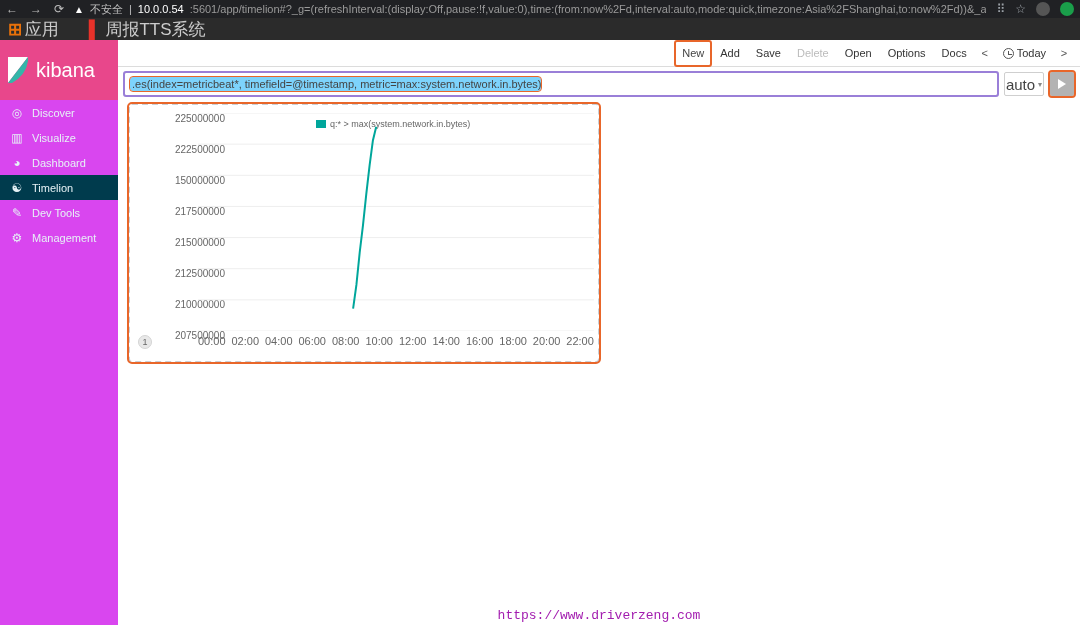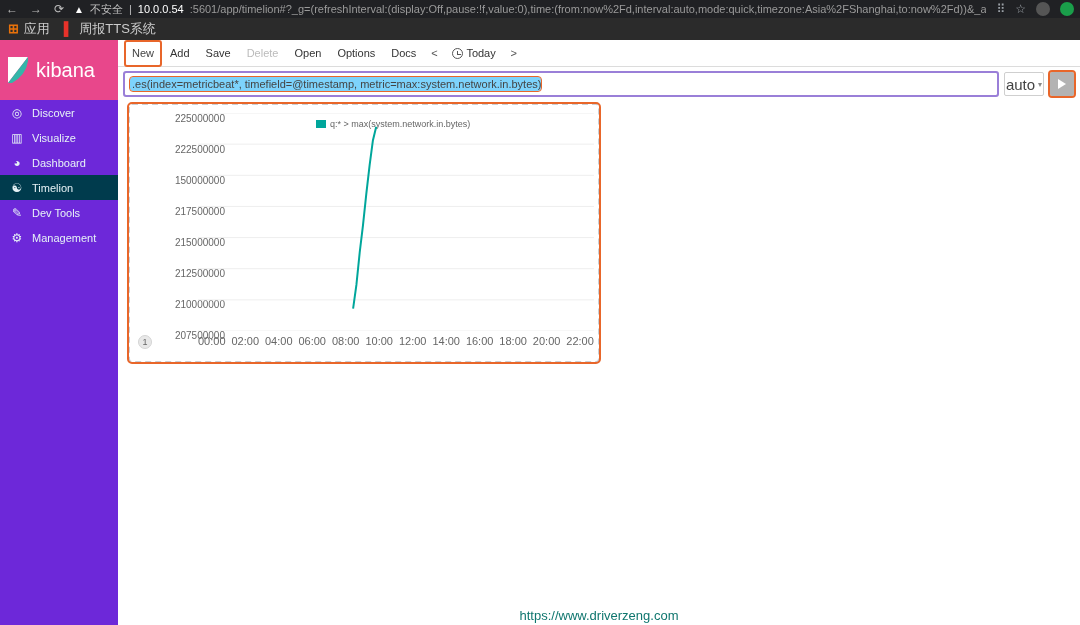--- a/index.html
+++ b/index.html
@@ -10,39 +10,39 @@
 .nav-arrows { display:flex; gap:12px; margin-right:10px; }
 .nav-arrows span { color:#bbb; }
 .url-bar { flex:1; display:flex; align-items:center; gap:6px; color:#bfbfbf; font-size:11px; overflow:hidden; white-space:nowrap; }
 .warn { color:#fff; font-size:10px; }
 .url-host { color:#fff; }
 .url-rest { color:#9a9a9a; }
 .browser-right { display:flex; gap:10px; margin-left:10px; align-items:center; }
 .circle { width:14px; height:14px; border-radius:50%; background:#555; }
 .circle.green { background:#1a9e4a; }
 
-.bookmark-bar { height:22px; background:#2b2b2b; display:flex; align-items:center; padding:0 8px; font-size:13px; color:#ccc; gap:14px; }
+.bookmark-bar { height:22px; background:#2b2b2b; display:flex; align-items:center; padding:0 8px; font-size:17px; color:#ccc; gap:30px; }
 .bk-icon { width:12px; height:12px; display:inline-block; }
 .bk-icon.orange { color:#e8710a; font-weight:bold; }
 .bk-icon.red { color:#e8322a; font-weight:bold; }
 
 
 .app { display:flex; height:calc(625px - 40px); }
-.sidebar { width:118px; background:#6d28d9; color:#e6f2f6; display:flex; flex-direction:column; }
+.sidebar { width:118px; background:#d946ef; color:#e6f2f6; display:flex; flex-direction:column; }
 .logo { height:60px; background:#e8478b; display:flex; align-items:center; padding-left:8px; color:#fff; font-size:20px; font-weight:500; }
 .logo svg { margin-right:6px; }
 .nav { display:flex; flex-direction:column; }
 .nav-item { height:25px; display:flex; align-items:center; padding-left:10px; font-size:11px; gap:8px; }
 .nav-item.active { background:#003b4d; }
 .nav-item .ni { width:14px; height:14px; display:flex; align-items:center; justify-content:center; font-size:12px; }
 
 .main { flex:1; display:flex; flex-direction:column; background:#fff; position:relative; }
 
 
-.topmenu { height:27px; border-bottom:1px solid #dcdcdc; display:flex; align-items:center; padding:0 6px; font-size:11px; color:#333; gap:0; }
+.topmenu { height:27px; border-bottom:1px solid #dcdcdc; display:flex; align-items:center; justify-content:flex-end; padding:0 6px; font-size:11px; color:#333; gap:0; }
 .topmenu .titem { padding:0 8px; height:27px; display:flex; align-items:center; }
 .topmenu .titem.disabled { color:#bbb; }
 .topmenu .titem.new { border:2px solid #e8662a; border-radius:3px; color:#444; padding:0 6px; }
 .topmenu .chev { width:20px; text-align:center; color:#555; }
 .topmenu .today { display:flex; align-items:center; gap:3px; }
 .clock { width:11px; height:11px; border:1.5px solid #555; border-radius:50%; position:relative; }
 .clock:after { content:""; position:absolute; width:3px; height:3px; border-left:1.5px solid #555; border-bottom:1.5px solid #555; top:2px; left:4px; }
 
 
 .query-row { height:34px; display:flex; align-items:center; padding:5px 6px 5px 6px; gap:6px; }
@@ -58,21 +58,21 @@
 .chart-wrap { margin:2px 0 0 10px; }
 .chart-panel { width:472px; height:260px; border:2px dashed #c9cfd6; outline:2px solid #e8662a; outline-offset:-1px; border-radius:4px; background:#fff; position:relative; padding:6px 6px 6px 8px; }
 .y-labels { position:absolute; left:8px; top:8px; height:220px; width:56px; font-size:10px; color:#666;margin-left:31px; }
 .y-labels div { position:absolute; right:0; text-align:right; width:56px; }
 .legend { position:absolute; left:186px; top:14px; font-size:9px; color:#666; display:flex; align-items:center; gap:4px; }
 .legend-swatch { width:10px; height:8px; background:#00a69b; display:inline-block; }
 .plot { position:absolute; left:68px; top:8px; width:396px; height:218px; }
 .x-labels { position:absolute; left:68px; bottom:14px; width:396px; font-size:11px; color:#666; display:flex; justify-content:space-between; }
 .page-badge { position:absolute; left:8px; bottom:12px; width:14px; height:14px; border-radius:50%; background:#e8e8e8; display:flex; align-items:center; justify-content:center; font-size:9px; color:#666; border:1px solid #d4d4d4; }
 
-.footer-link { position:absolute; bottom:2px; left:50%; transform:translateX(-50%); font-size:13px; color:#0f766e; }
+.footer-link { position:absolute; bottom:2px; left:50%; transform:translateX(-50%); font-size:13px; color:#a21caf;font-family:Liberation Mono, monospace; }
 
 .watermark { position:absolute; right:20px; bottom:30px; font-size:28px; color:#fff; opacity:.65; font-weight:bold; display:flex; align-items:center; gap:6px; text-shadow:0 0 3px rgba(120,120,120,.4); }
 .watermark .buble { width:34px; height:28px; border-radius:40%; background:rgba(200,200,200,.45); position:relative; }
 </style>
 </head>
 <body>
 
 <div class="browser-bar">
   <div class="nav-arrows">
     <span>←</span>

